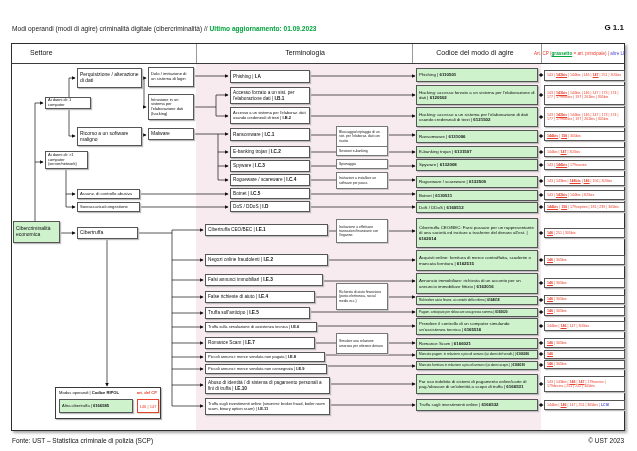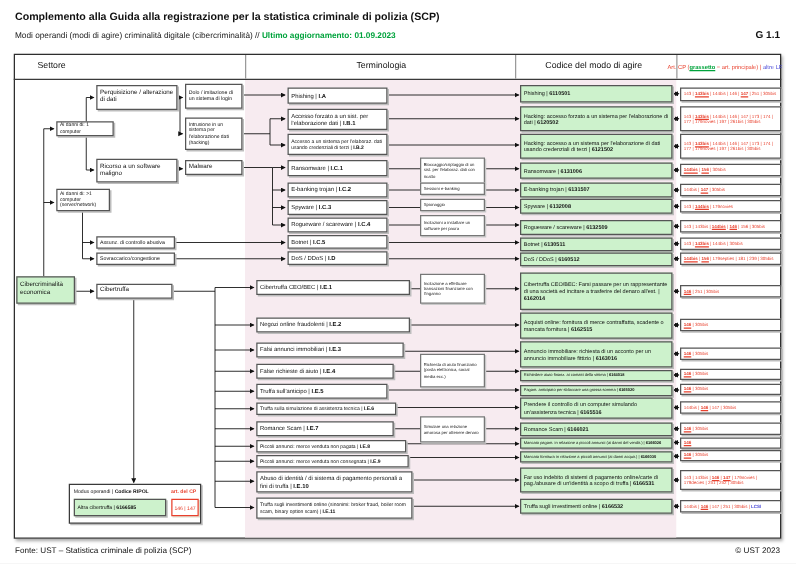--- a/index.html
+++ b/index.html
@@ -41,21 +41,20 @@
 .leg-sample{position:absolute;left:3px;top:11px;width:74px;height:14px;font-size:4.1px}
 .leg-cp{position:absolute;left:81px;top:11px;width:22px;height:14px;border:1px solid #e8402d;
   color:#e8402d;font-size:4.1px;display:flex;align-items:center;justify-content:center;background:#fff;box-shadow:1px 1px 0 #ddc}
 .footer{position:absolute;top:437px;font-size:6.5px;color:#111}
 </style>
 </head>
 <body>
 
 <div id="canvas">
 
-  <div class="title">Complemento alla Guida alla registrazione per la statistica criminale di polizia (SCP)</div>
   <div class="subtitle"><span>Modi operandi (modi di agire) criminalità digitale (cibercriminalità) // </span><span class="upd">Ultimo aggiornamento: 01.09.2023</span></div>
   <div class="gcode">G 1.1</div>
 
   <div class="frame"></div>
   <div class="band"></div>
   <div class="hline"></div>
   <div class="vtick" style="left:196px"></div>
   <div class="vtick" style="left:412px"></div>
   <div class="vtick" style="left:541px"></div>
 

